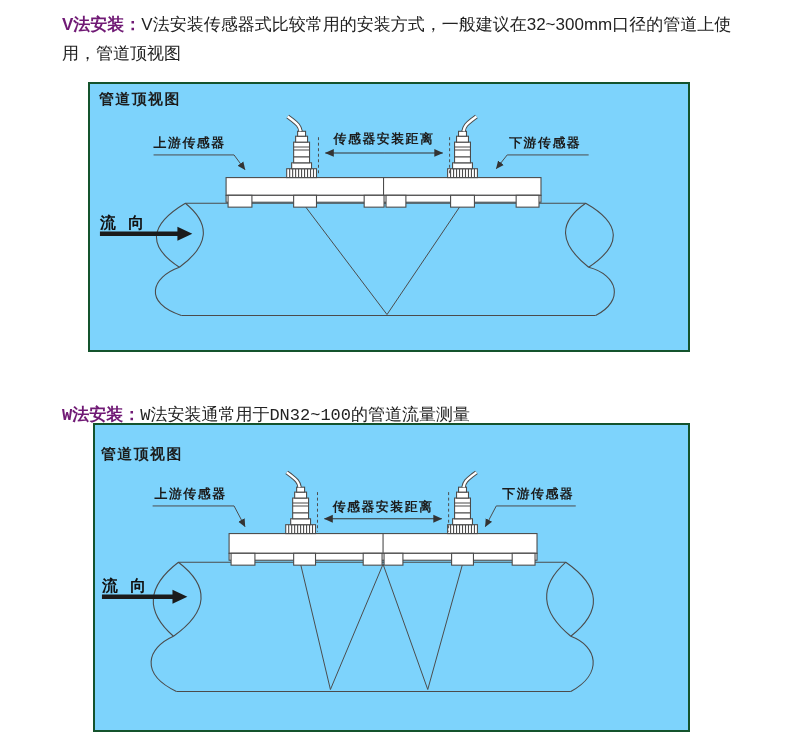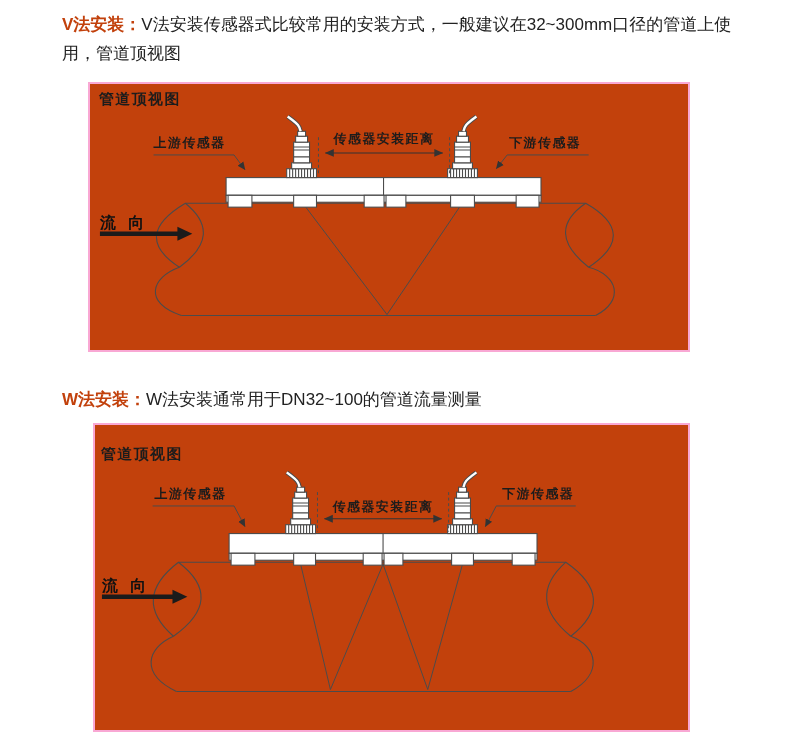--- a/index.html
+++ b/index.html
@@ -4,23 +4,23 @@
 <style>
   html,body{margin:0;padding:0;}
   body{
     width:790px;height:756px;position:relative;background:#ffffff;
     font-family:"Liberation Sans","DejaVu Sans",sans-serif;overflow:hidden;
   }
   .heading{
     position:absolute;left:62px;width:676px;
     font-size:17px;line-height:29px;color:#222222;
   }
-  .heading strong{font-weight:bold;color:#c2410c;}
+  .heading strong{font-weight:bold;color:#701a75;}
   .panel{
-    position:absolute;background:#c2410c;border:2px solid #f9a8d4;box-sizing:border-box;
+    position:absolute;background:#7dd3fc;border:2px solid #14532d;box-sizing:border-box;
   }
   .panel svg{display:block;width:100%;height:100%;}
   
   .s{stroke:#4b4b4b;stroke-width:1.1;fill:none;}
   .thin{stroke-width:1;}
   .f{fill:#ffffff;}
   .dash{stroke:#4b4b4b;stroke-width:1;stroke-dasharray:3 2.6;fill:none;}
   .co{stroke:#4b4b4b;stroke-width:4.4;fill:none;}
   .ci{stroke:#ffffff;stroke-width:2.4;fill:none;}
   .alin{stroke:#333333;stroke-width:1.1;fill:none;}
@@ -93,21 +93,21 @@
     <text x="296" y="60" text-anchor="middle" class="dlabel">传感器安装距离</text>
     <text x="422" y="64" class="dlabel">下游传感器</text>
     <polyline points="64,72 145,72 156,87" class="s thin" marker-end="url(#arrA)"></polyline>
     <polyline points="502,72 420,72 409,86" class="s thin" marker-end="url(#arrA)"></polyline>
 
     <text x="10" y="146" class="flabel">流 向</text>
     <polygon points="10,149.6 88,149.6 88,145 103,152 88,159 88,154.4 10,154.4" fill="#1b1b1b"></polygon>
   </svg>
 </div>
 
-<div class="heading" style="top:385px;">
+<div class="heading" style="top:401px;font-family:Liberation Mono, monospace;">
   <strong>W法安装：</strong><span>W法安装通常用于DN32~100的管道流量测量</span>
 </div>
 
 <div class="panel" style="left:93px;top:423px;width:597px;height:309px;">
   <svg viewBox="0 0 597 309" preserveAspectRatio="none" xmlns="http://www.w3.org/2000/svg" xmlns:xlink="http://www.w3.org/1999/xlink">
     <defs>
       <marker id="arrB" viewBox="0 0 10 10" refX="8.5" refY="5" markerWidth="9" markerHeight="9" orient="auto">
         <path d="M0,1 L9,5 L0,9 z" fill="#333333"></path>
       </marker>
       <g id="sensorB">

